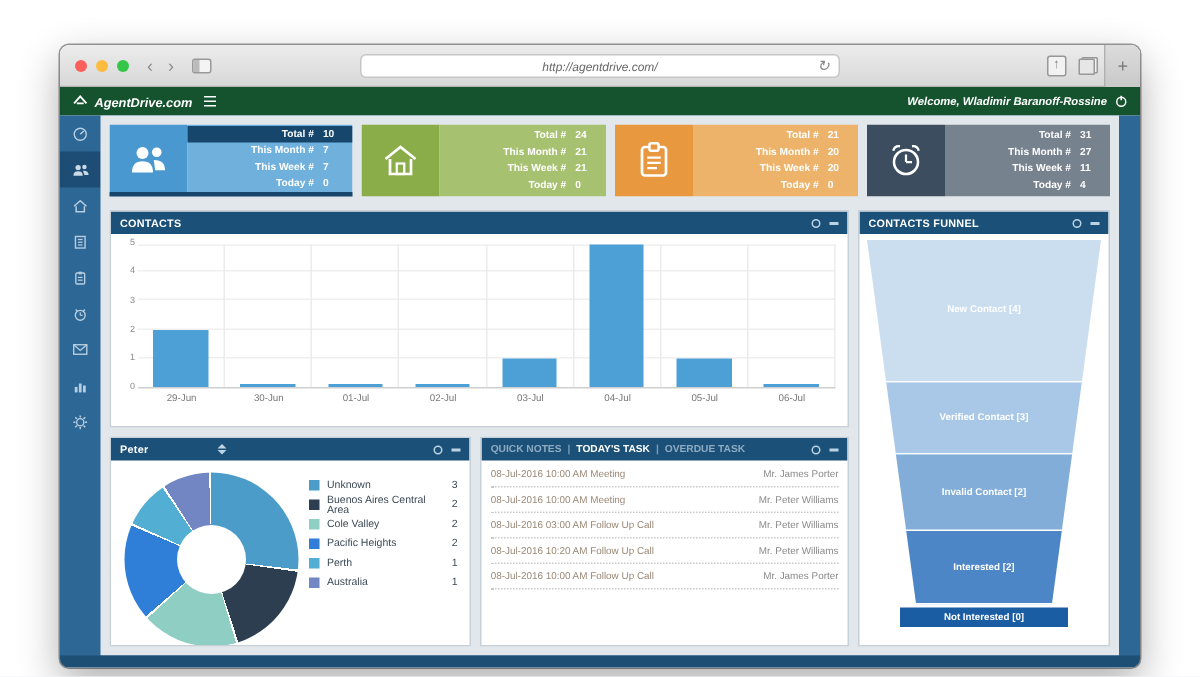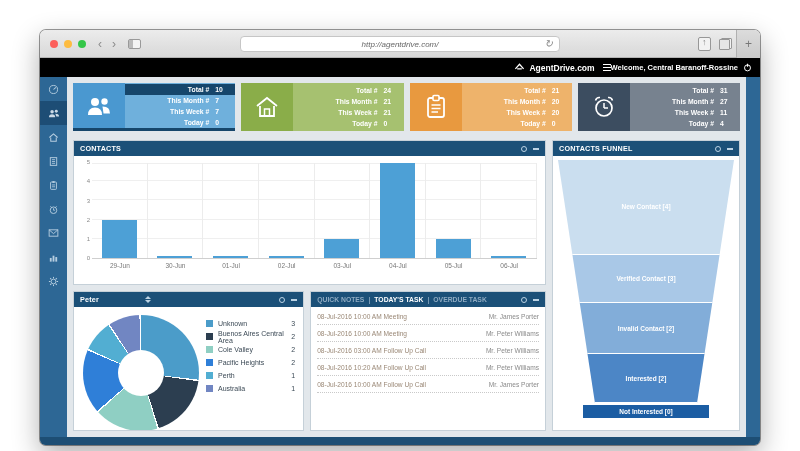--- a/index.html
+++ b/index.html
@@ -24,21 +24,21 @@
   .chrome-right { position:absolute; right:28px; top:0; height:28px; display:flex; align-items:center; gap:8px; }
   .shareicon { width:13px; height:14px; border:1px solid #979797; border-radius:2px; position:relative; background:#f2f2f2;}
   .shareicon:before { content:"↑"; position:absolute; left:3px; top:-1px; font-size:9px; color:#8a8a8a; }
   .tabsicon { width:13px; height:12px; position:relative; }
   .tabsicon:before { content:""; position:absolute; right:0; top:0; width:9px; height:9px; border:1px solid #979797; border-radius:1px; background:#f2f2f2;}
   .tabsicon:after  { content:""; position:absolute; left:0; bottom:0; width:9px; height:9px; border:1px solid #979797; border-radius:1px; background:#e6e6e6;}
   .newtab { position:absolute; right:0; top:0; width:24px; height:28px; background:linear-gradient(#dcdcdc,#c9c9c9);
     border-left:1px solid #b0b0b0; color:#777; font-size:12px; display:flex; align-items:center; justify-content:center; }
 
   
-  .appheader { height:19px; background:#000000; display:flex; align-items:center; justify-content:flex-end; padding:0 8px; }
+  .appheader { height:19px; background:#14532d; display:flex; align-items:center; justify-content:space-between; padding:0 8px;font-style:italic; }
   .brandwrap { display:flex; align-items:center; gap:4px; color:#fff; font-size:8.5px; font-weight:bold; }
   .burger { display:inline-flex; flex-direction:column; gap:1.5px; margin-left:4px; }
   .burger i { display:block; width:8px; height:1.3px; background:#fff; }
   .welcome { display:flex; align-items:center; gap:5px; color:#fff; font-size:7.5px; font-weight:bold; }
 
   
   .appbody { position:relative; height:368px; background:#2d6795;padding-left:15px; }
   .footerbar { position:absolute; left:0; right:0; bottom:0; height:8px; background:#1d4e74; }
   .sidebar { position:absolute; left:0; top:0; bottom:8px; width:27px; display:flex; flex-direction:column; }
   .s-item { height:24px; display:flex; align-items:center; justify-content:center; cursor:pointer; }
@@ -59,21 +59,21 @@
 
   
   .panel { background:#fff; border:1px solid #c5d0d8; display:flex; flex-direction:column; overflow:hidden; }
   .p-head { height:15px; background:#1b5078; color:#fff; display:flex; align-items:center; padding:0 6px; flex:none; }
   .p-title { font-size:7.2px; font-weight:bold; letter-spacing:.2px; }
   .p-tools { margin-left:auto; display:flex; align-items:center; gap:6px; }
   .ring { width:6px; height:6px; border:1.2px solid #bcd3e4; border-radius:50%; }
   .dash { width:6px; height:2px; background:#bcd3e4; }
   .mainrow { flex:1; display:flex; gap:6px; min-height:0; }
   .leftcol { flex:1; display:flex; flex-direction:column; gap:6px; min-width:0; }
-  .funnel-panel { width:188px; flex:none; }
+  .funnel-panel { width:168px; flex:none; }
 
   
   .contacts-panel { height:145px; flex:none; }
   .chartwrap { flex:1; position:relative; padding:7px 8px 2px 18px; }
   .plot { position:relative; height:96px; border-bottom:1px solid #cfcfcf; display:flex; }
   .gline { position:absolute; left:0; right:0; height:1px; background:#efefef; }
   .col { flex:1; position:relative; border-right:1px solid #ececec; }
   .col:first-child { border-left:1px solid #ececec; }
   .bar { position:absolute; bottom:0; left:18%; width:64%; background:#4da0d6; }
   .ylab { position:absolute; left:-12px; width:10px; text-align:right; font-size:6px; color:#8a8a8a; }
@@ -150,21 +150,21 @@
           <path d="M3.5 7.5 L8.5 7.5" fill="none" stroke="#fff" stroke-width="1.2"></path>
         </svg>
         <span>AgentDrive.com</span>
         <span class="burger">
             <i></i>
             <i></i>
             <i></i>
           </span>
       </div>
       <div class="welcome">
-        <span>Welcome, Central Baranoff-Rossine</span>
+        <span>Welcome, Wladimir Baranoff-Rossine</span>
         <svg width="9" height="9" viewBox="0 0 12 12">
           <circle cx="6" cy="6.5" r="4" fill="none" stroke="#fff" stroke-width="1.3"></circle>
           <line x1="6" y1="1" x2="6" y2="5" stroke="#fff" stroke-width="1.5"></line>
         </svg>
       </div>
     </div>
 
     <div class="appbody">
       <div class="sidebar">
         <div class="s-item">

